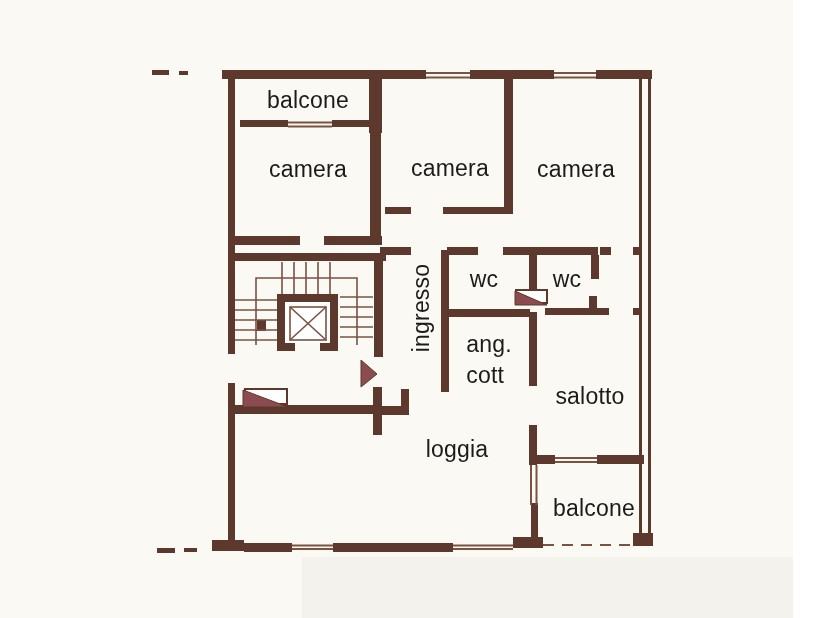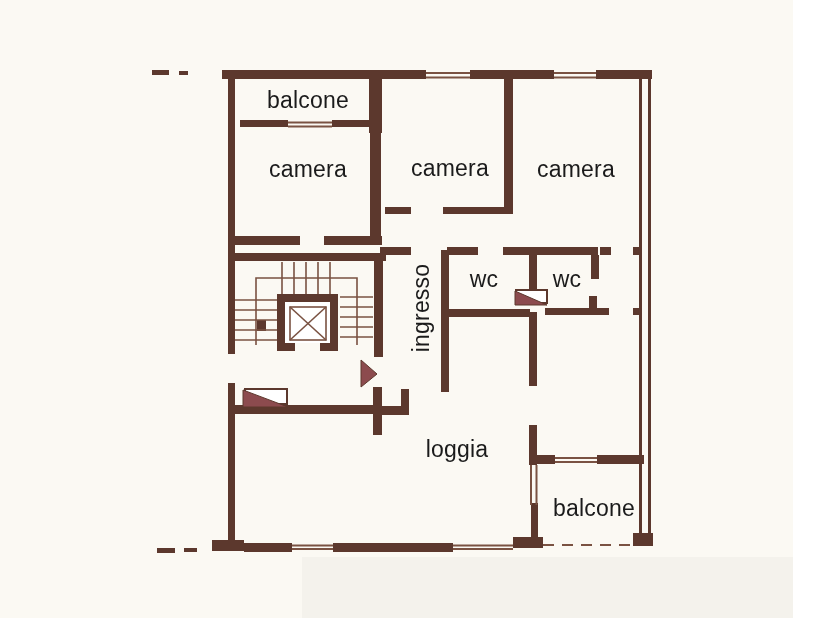--- a/index.html
+++ b/index.html
@@ -153,15 +153,18 @@
     </g>
   </svg>
 
   <div class="room-label" style="left:308px;top:100px">balcone</div>
   <div class="room-label" style="left:308px;top:169px">camera</div>
   <div class="room-label" style="left:450px;top:168px">camera</div>
   <div class="room-label" style="left:576px;top:169px">camera</div>
   <div class="room-label" style="left:484px;top:279px">wc</div>
   <div class="room-label" style="left:567px;top:279px">wc</div>
   <div class="room-label rot" style="left:421px;top:308px">ingresso</div>
+  <div class="room-label leftalign" style="left:489px;top:360px">ang.
+cott</div>
+  <div class="room-label" style="left:590px;top:396px">salotto</div>
   <div class="room-label" style="left:457px;top:449px">loggia</div>
   <div class="room-label" style="left:594px;top:508px">balcone</div>
 </div>
 
 </body></html>

